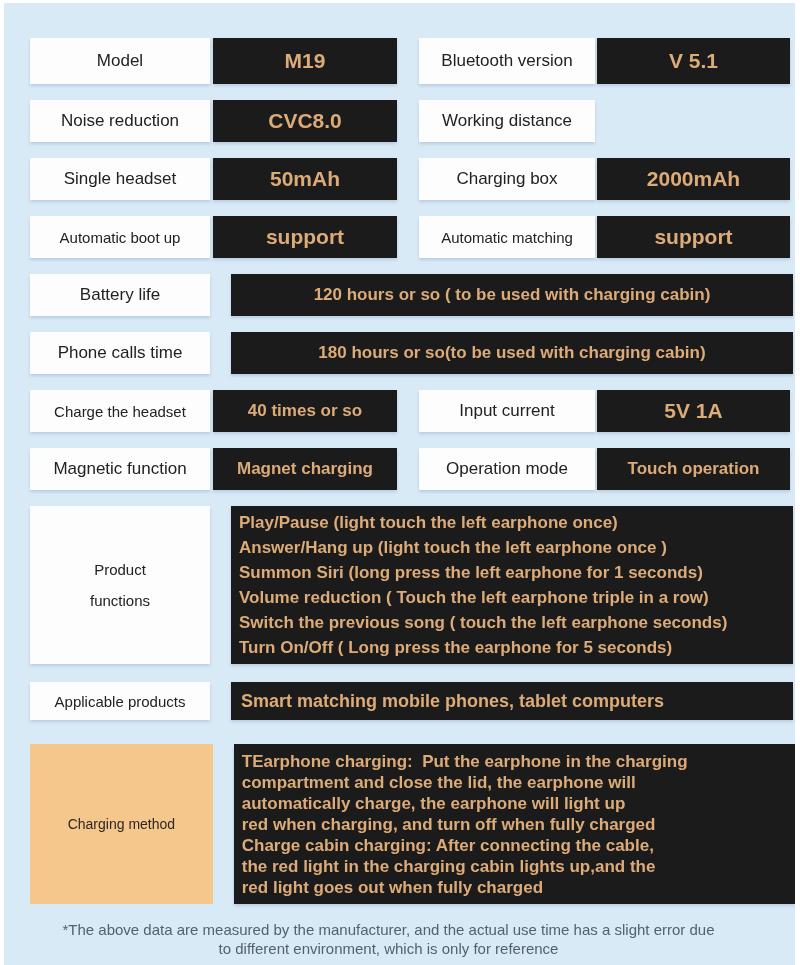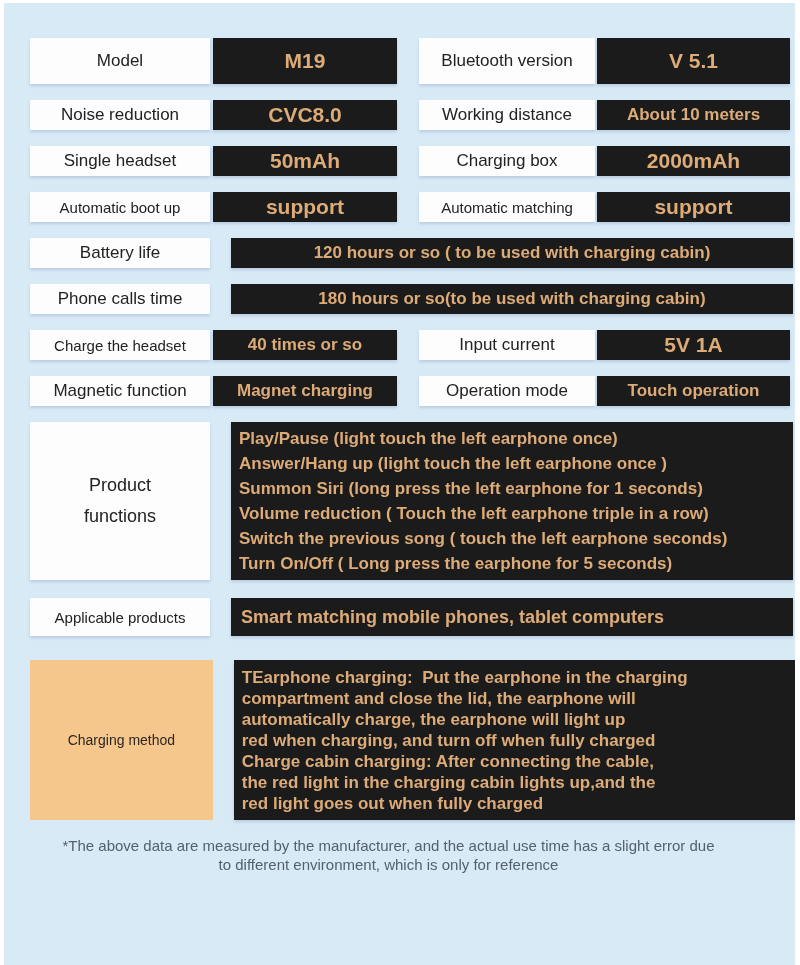--- a/index.html
+++ b/index.html
@@ -37,26 +37,26 @@
     font-size: 17px;
     box-shadow: 0 2px 3px rgba(120,150,185,0.35);
   }
   .val.big { font-size: 21px; }
   .c1 { width: 180px; }
   .c2 { width: 184px; margin-left: 3px; }
   .c3 { width: 176px; margin-left: 22px; }
   .c4 { width: 193px; margin-left: 2px; }
   .wide { width: 562px; margin-left: 21px; }
   .h46 { height: 46px; }
-  .h42 { height: 30px; }
+  .h42 { height: 42px; }
   .h38 { height: 38px; }
   .r-functions { height: 158px; margin-bottom: 18px; }
   .r-applicable { margin-bottom: 24px; }
   .r-charging { height: 160px; }
-  .lbl-stack { flex-direction: column; line-height: 31px; font-size: 18px; }
+  .lbl-stack { flex-direction: column; line-height: 31px; font-size: 15px; }
   .val-lines {
     flex-direction: column;
     align-items: flex-start;
     justify-content: center;
     text-align: left;
     padding-left: 8px;
     font-weight: 600;
   }
   .fn-line { font-size: 17px; line-height: 25px; white-space: pre-wrap; }
   .chg-line { font-size: 17px; line-height: 21px; white-space: pre-wrap; }
@@ -86,21 +86,20 @@
     <div class="cell lbl c1">Model</div>
     <div class="cell val c2 big">M19</div>
     <div class="cell lbl c3">Bluetooth version</div>
     <div class="cell val c4 big">V 5.1</div>
   </div>
 
   <div class="row h42">
     <div class="cell lbl c1">Noise reduction</div>
     <div class="cell val c2 big">CVC8.0</div>
     <div class="cell lbl c3">Working distance</div>
-    <div class="cell val c4">About 10 meters</div>
   </div>
 
   <div class="row h42">
     <div class="cell lbl c1">Single headset</div>
     <div class="cell val c2 big">50mAh</div>
     <div class="cell lbl c3">Charging box</div>
     <div class="cell val c4 big">2000mAh</div>
   </div>
 
   <div class="row h42">

